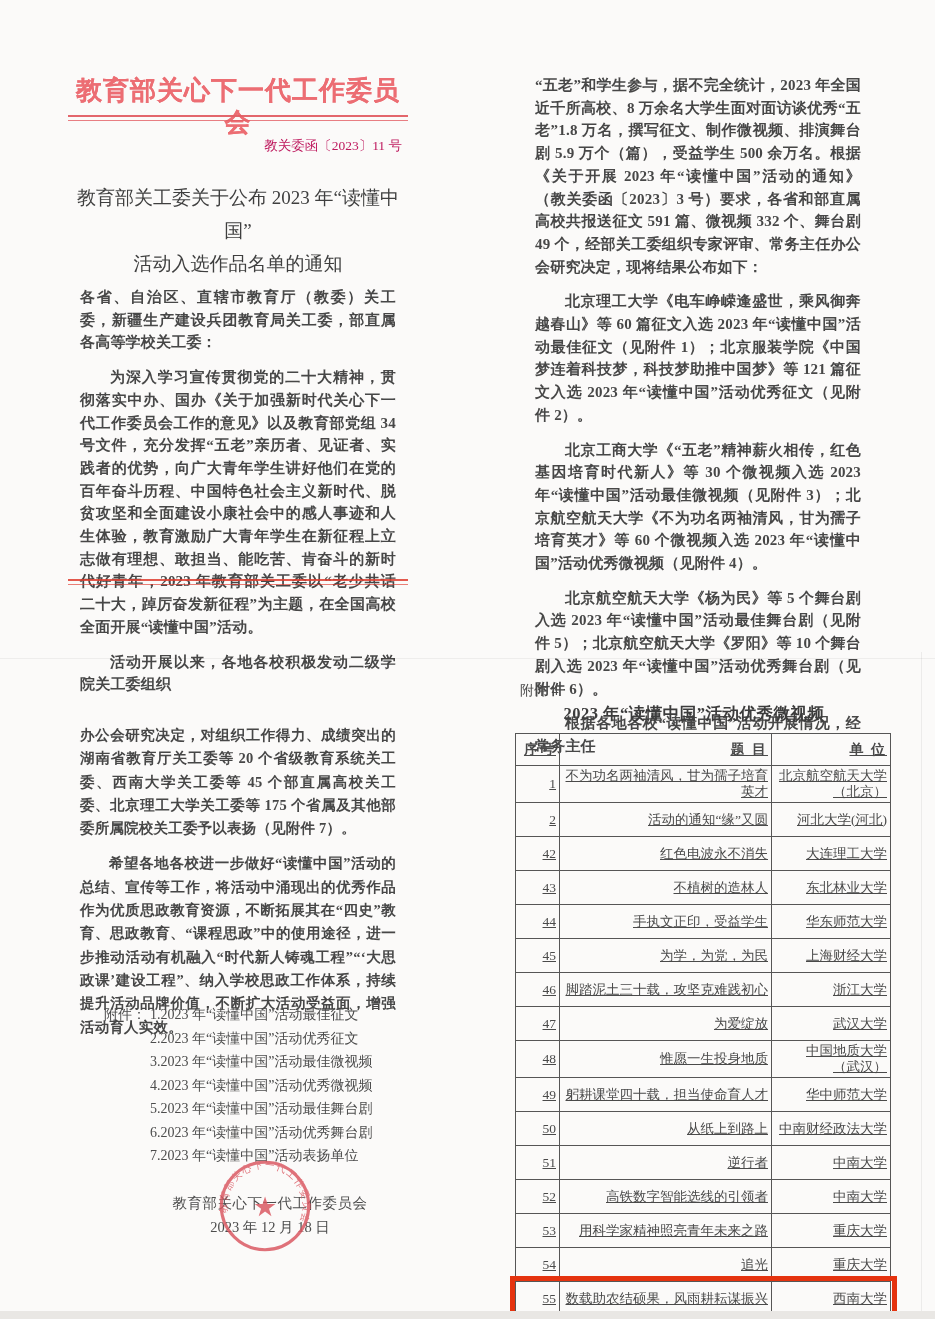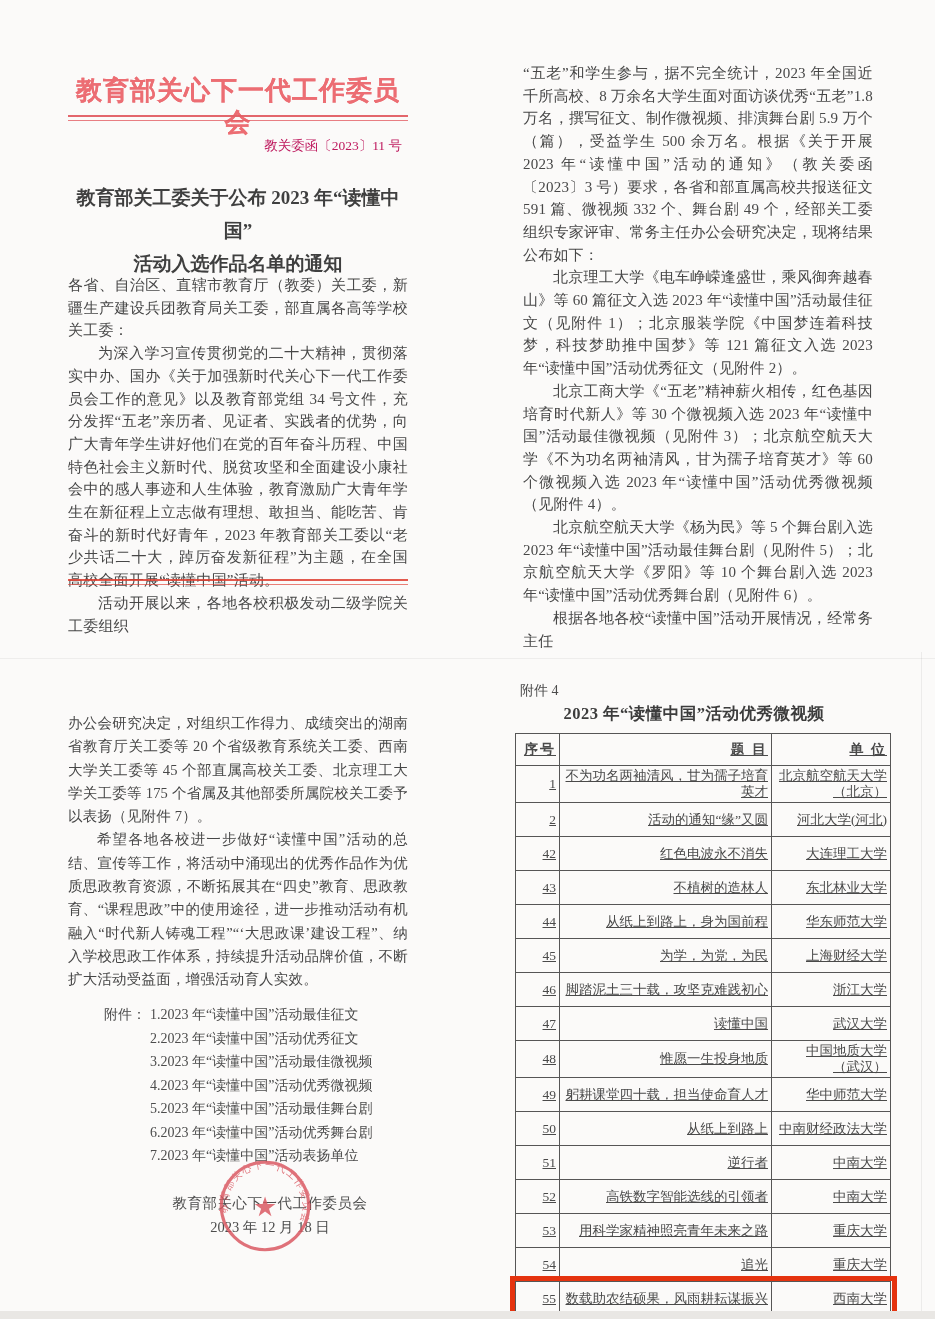--- a/index.html
+++ b/index.html
@@ -23,24 +23,24 @@
     text-shadow:0 0 .4px #ec6d73;
   }
   .red-rule{
     position:absolute;top:40px;left:0;width:100%;height:3px;
     border-top:2px solid rgba(226,95,101,.95);
     border-bottom:1px solid rgba(226,95,101,.8);
   }
   .docnum{position:absolute;top:62px;left:0;width:100%;text-align:right;
     padding-right:6px;box-sizing:border-box;font-size:13.5px;color:#be185d;}
   .doc-title{position:absolute;top:106px;left:0;width:100%;text-align:center;
-    font-size:19px;font-weight:bold;line-height:33px;color:#3f3f3f;}
+    font-size:19px;font-weight:normal;line-height:33px;color:#3f3f3f;}
   .p1-body{position:absolute;top:199px;left:0;width:100%;}
   .bodytext{font-size:15px;line-height:22.7px;text-align:justify;letter-spacing:.2px;}
-  .bodytext p{margin:0;}
+  .bodytext p{margin:12px;font-weight:bold;}
   .indent{text-indent:2em;}
   .red-underline{
     position:absolute;top:504px;left:0;width:100%;height:3px;
     border-top:2px solid rgba(223,62,48,.85);
     border-bottom:1px solid rgba(223,62,48,.65);
   }
 
   
   .page2{position:absolute;left:523px;top:62px;width:350px;}
   .page2 .bodytext{line-height:22.7px;}
@@ -164,36 +164,36 @@
             <td>红色电波永不消失</td>
             <td>大连理工大学</td>
           </tr>
           <tr>
             <td>43</td>
             <td>不植树的造林人</td>
             <td>东北林业大学</td>
           </tr>
           <tr>
             <td>44</td>
-            <td>从纸上到路上，身为国前程</td>
+            <td>手执文正印，受益学生</td>
             <td>华东师范大学</td>
           </tr>
           <tr>
             <td>45</td>
             <td>为学，为党，为民</td>
             <td>上海财经大学</td>
           </tr>
           <tr>
             <td>46</td>
             <td>脚踏泥土三十载，攻坚克难践初心</td>
             <td>浙江大学</td>
           </tr>
           <tr>
             <td>47</td>
-            <td>读懂中国</td>
+            <td>为爱绽放</td>
             <td>武汉大学</td>
           </tr>
           <tr>
             <td>48</td>
             <td>惟愿一生投身地质</td>
             <td>中国地质大学<br>（武汉）</td>
           </tr>
           <tr>
             <td>49</td>
             <td>躬耕课堂四十载，担当使命育人才</td>

